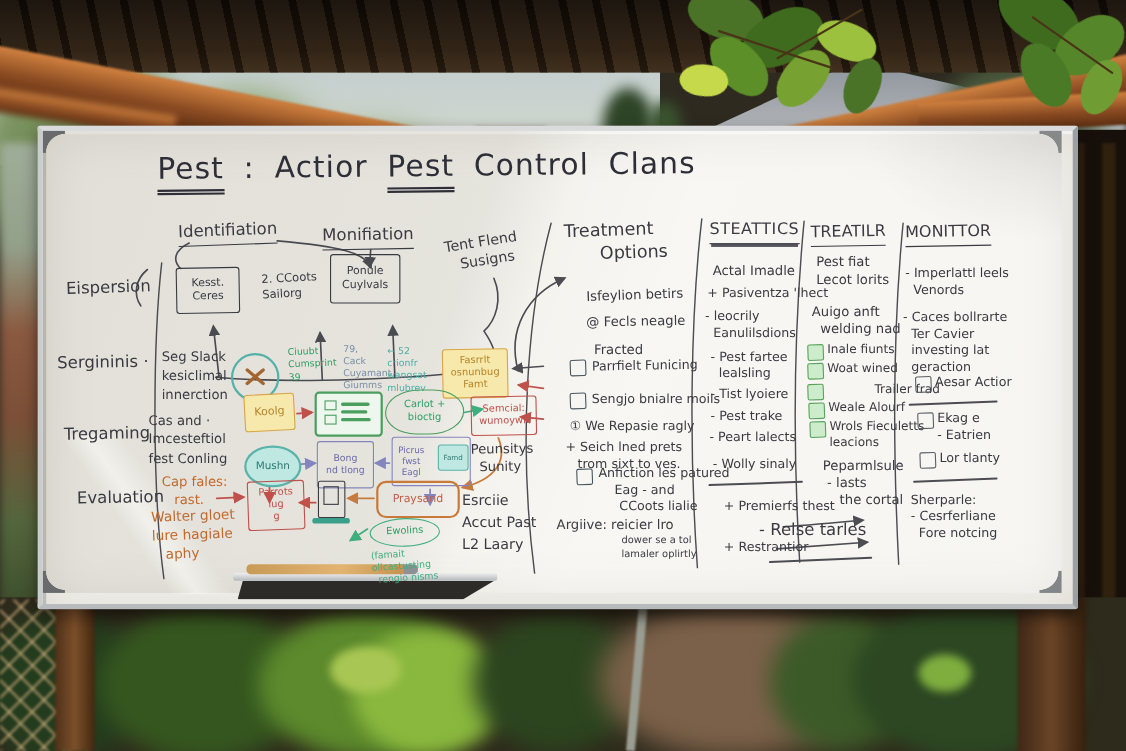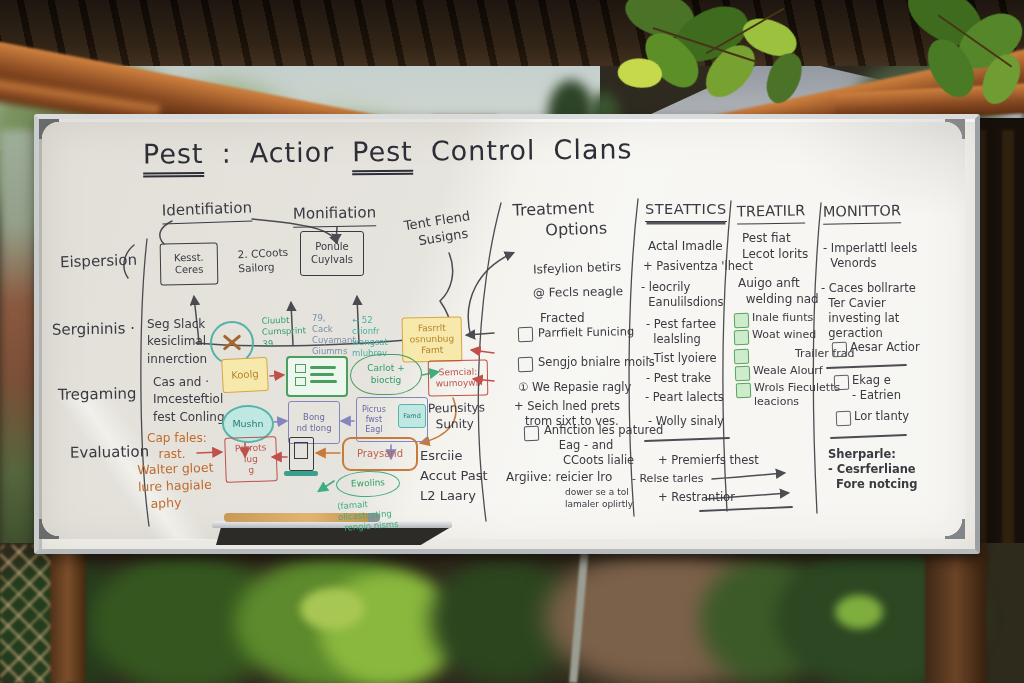--- a/index.html
+++ b/index.html
@@ -216,21 +216,21 @@
 Cuyamant
 Giumms</div>
   <div class="hw" style="left:352px;top:315px;font-size:8.5px;color:#49b0a6;line-height:1.3;">← 52
 crionfr
 wangsat
 mlubrev</div>
   <div class="box" style="left:402px;top:317px;width:58px;height:43px;background:#f7e9ac;border:1.6px solid #d9a545;font-size:9px;color:#b5832a;transform:rotate(-1deg);">Fasrrlt
 osnunbug
 Famt</div>
 
-  <div class="hw" style="left:153px;top:374px;font-size:12px;line-height:1.45;">Cas and ·
+  <div class="hw" style="left:135px;top:374px;font-size:12px;line-height:1.45;">Cas and ·
 Imcesteftiol
 fest Conling</div>
   <div class="box" style="left:222px;top:358px;width:44px;height:32px;background:#f7e9ac;border:1.6px solid #d9a545;font-size:10px;color:#b5832a;transform:rotate(-3deg);">Koolg</div>
   <div class="abs" id="listbox">
     <div class="listdot" style="top:6px;"></div>
       <div class="listdot" style="top:19px;"></div>
     <div class="listline" style="top:8px;width:26px;"></div>
     <div class="listline" style="top:15px;width:24px;"></div>
     <div class="listline" style="top:22px;width:27px;"></div>
   </div>
@@ -292,53 +292,56 @@
   <div class="hw" style="left:643px;top:259px;font-size:11.5px;">+ Pasiventza 'lhect</div>
   <div class="hw" style="left:641px;top:280px;font-size:11.5px;">- leocrily
   Eanulilsdions</div>
   <div class="hw" style="left:646px;top:317px;font-size:11.5px;">- Pest fartee
   lealsling</div>
   <div class="hw" style="left:646px;top:351px;font-size:11.5px;">- Tist lyoiere</div>
   <div class="hw" style="left:646px;top:371px;font-size:11.5px;">- Pest trake</div>
   <div class="hw" style="left:645px;top:390px;font-size:11.5px;">- Peart lalects</div>
   <div class="hw" style="left:648px;top:414px;font-size:11.5px;">- Wolly sinaly</div>
   <div class="hw" style="left:658px;top:453px;font-size:11.5px;">+ Premierfs thest</div>
-  <div class="hw" style="left:632px;top:472px;font-size:11px;">- Relse tarles</div>
+  <div class="hw" style="left:690px;top:472px;font-size:15px;">- Relse tarles</div>
   <div class="hw" style="left:658px;top:490px;font-size:11.5px;">+ Restrantior</div>
 
   <div class="hw" style="left:742px;top:231px;font-size:12px;">Pest fiat
 Lecot lorits</div>
   <div class="hw" style="left:738px;top:276px;font-size:12px;">Auigo anft
   welding nad</div>
   <div class="cb green" style="left:734px;top:313px;"></div>
   <div class="hw" style="left:752px;top:311px;font-size:11px;">Inale fiunts</div>
   <div class="cb green" style="left:734px;top:330px;"></div>
   <div class="hw" style="left:752px;top:328px;font-size:11px;">Woat wined</div>
   <div class="cb green" style="left:734px;top:349px;"></div>
   <div class="hw" style="left:795px;top:347px;font-size:11px;">Trailer frad</div>
   <div class="cb green" style="left:735px;top:366px;"></div>
   <div class="hw" style="left:753px;top:364px;font-size:11px;">Weale Alourf</div>
   <div class="cb green" style="left:736px;top:383px;"></div>
   <div class="hw" style="left:754px;top:381px;font-size:11px;">Wrols Fieculetts
 leacions</div>
+  <div class="hw" style="left:748px;top:416px;font-size:12px;">Peparmlsule
+ - lasts
+    the cortal</div>
 
   <div class="hw" style="left:823px;top:241px;font-size:11.5px;">- Imperlattl leels
   Venords</div>
   <div class="hw" style="left:821px;top:281px;font-size:11.5px;">- Caces bollrarte
   Ter Cavier
   investing lat
   geraction</div>
   <div class="cb gray" style="left:832px;top:342px;"></div>
   <div class="hw" style="left:850px;top:340px;font-size:11.5px;">Aesar Actior</div>
   <div class="cb gray" style="left:834px;top:375px;"></div>
   <div class="hw" style="left:852px;top:373px;font-size:11.5px;">Ekag e
 - Eatrien</div>
   <div class="cb gray" style="left:836px;top:411px;"></div>
   <div class="hw" style="left:854px;top:409px;font-size:11.5px;">Lor tlanty</div>
-  <div class="hw" style="left:828px;top:447px;font-size:11.5px;font-weight:bold;">Sherparle:
+  <div class="hw" style="left:828px;top:447px;font-size:11.5px;">Sherparle:
 - Cesrferliane
   Fore notcing</div>
 
   <div class="leaf" style="left:625px;top:-8px;width:70px;height:44px;background:#4a7328;transform:rotate(25deg);"></div>
   <div class="leaf" style="left:672px;top:10px;width:78px;height:48px;background:#3f6b1f;transform:rotate(-18deg);"></div>
   <div class="leaf" style="left:640px;top:40px;width:64px;height:40px;background:#5c8f28;transform:rotate(55deg);"></div>
   <div class="leaf" style="left:700px;top:52px;width:60px;height:38px;background:#77a231;transform:rotate(-40deg);"></div>
   <div class="leaf" style="left:618px;top:58px;width:44px;height:30px;background:#c6d94a;transform:rotate(15deg);"></div>
   <div class="leaf" style="left:742px;top:20px;width:56px;height:34px;background:#9cc13e;transform:rotate(30deg);"></div>
   <div class="leaf" style="left:758px;top:62px;width:52px;height:32px;background:#4a7328;transform:rotate(-60deg);"></div>

